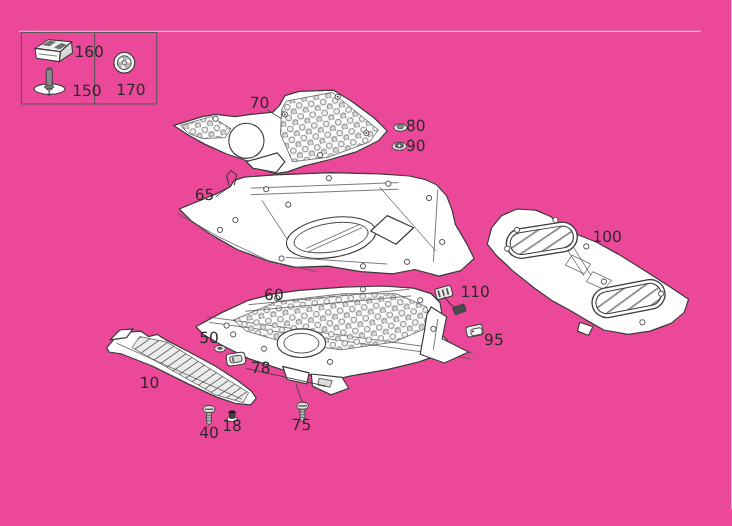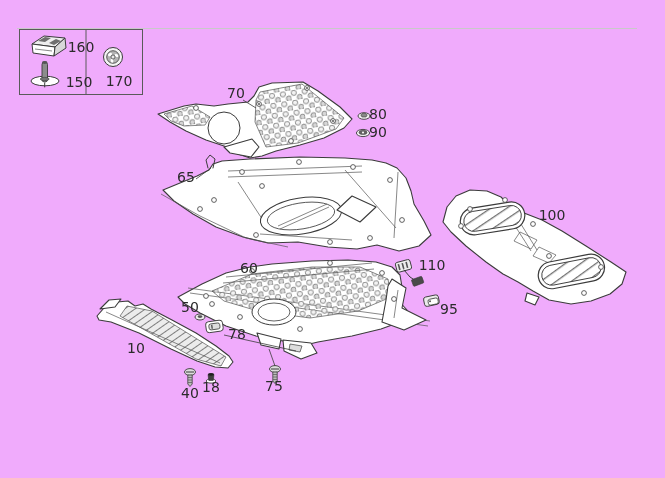--- a/index.html
+++ b/index.html
@@ -1,17 +1,17 @@
 <!DOCTYPE html>
 <html><head>
 <meta charset="utf-8">
 <style>
   html,body { margin:0; padding:0; background:#ffffff; }
   .stage {
-    position:relative; width:665px; height:478px; background:#f0abfc;
+    position:relative; width:665px; height:478px; background:#ec4899;
     font-family:"DejaVu Sans", sans-serif; overflow:hidden;
   }
   svg { display:block; }
   .callout {
     font-family:"DejaVu Sans", sans-serif;
     font-size:14px; fill:#2b2b2b;
   }
   .ln { stroke:#3b3b3b; stroke-width:1; fill:none; stroke-linejoin:round; stroke-linecap:round; }
   .panel { stroke:#3b3b3b; stroke-width:1.1; fill:#ffffff; stroke-linejoin:round; }
   .thin { stroke:#555555; stroke-width:0.7; fill:none; }

